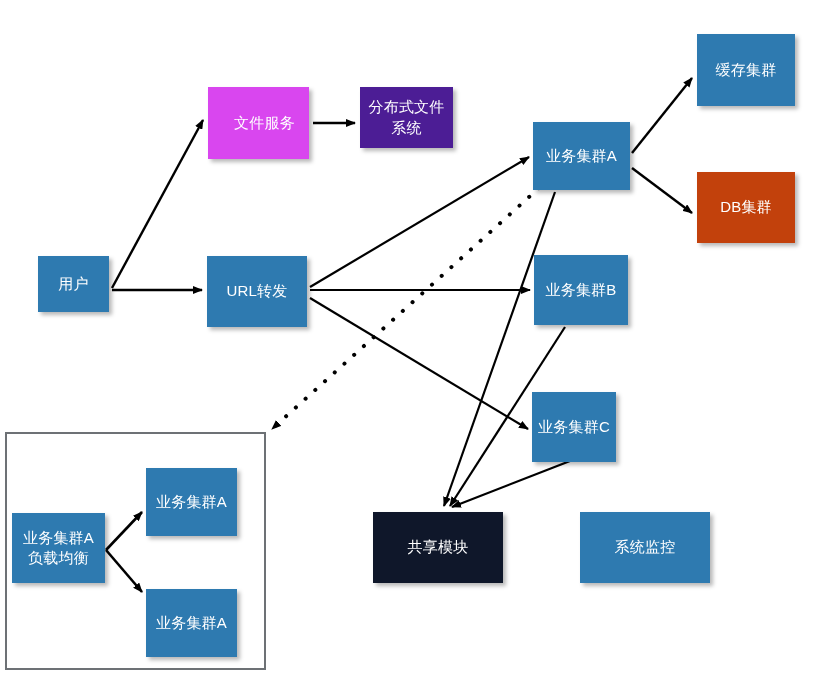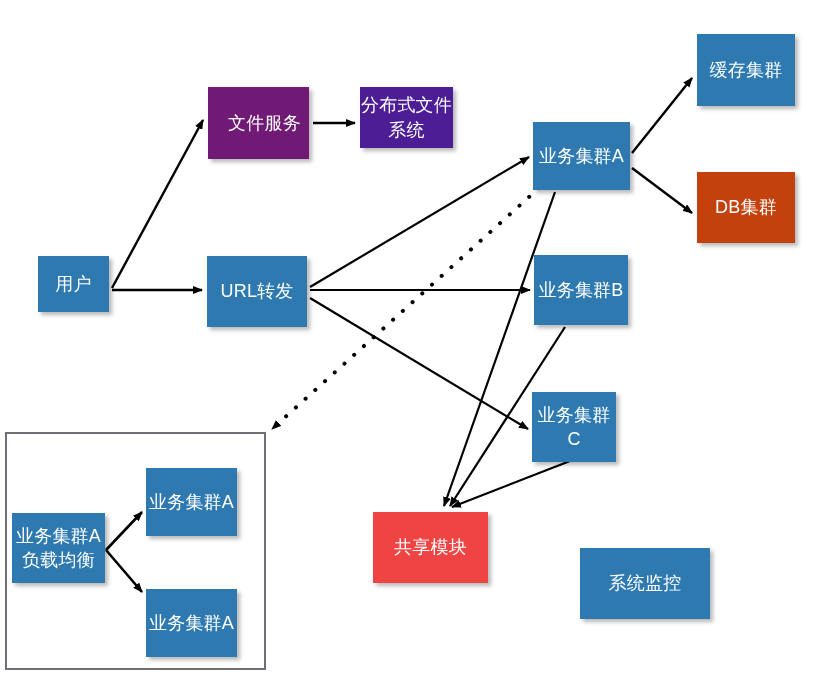--- a/index.html
+++ b/index.html
@@ -28,21 +28,21 @@
   }
   .node {
     position: absolute;
     background: #2e7ab0;
     color: #ffffff;
     display: flex;
     align-items: center;
     justify-content: center;
     text-align: center;
     line-height: 1.35;
-    font-size: 18px;
+    font-size: 15px;
     box-shadow: 3px 3px 4px rgba(0,0,0,0.28);
     box-sizing: border-box;
     letter-spacing: 0.2px;
     white-space: pre-line;
     z-index: 3;
   }
   .group-box {
     position: absolute;
     border: 2px solid #6d7175;
     background: transparent;
@@ -87,29 +87,29 @@
     <line x1="539" y1="188" x2="272" y2="429" stroke="#000" stroke-width="4" stroke-linecap="round" stroke-dasharray="0.1 13" marker-end="url(#arrowhead)"></line>
 
     <line x1="106" y1="550" x2="142" y2="512" stroke="#000" stroke-width="2.6" marker-end="url(#arrowhead)"></line>
 
     <line x1="106" y1="550" x2="142" y2="592" stroke="#000" stroke-width="2.6" marker-end="url(#arrowhead)"></line>
   </svg>
 
   <div class="group-box" style="left: 5px; top: 432px; width: 261px; height: 238px; border-color: rgb(109, 113, 117);"></div>
 
   <div class="node" style="left: 38px; top: 256px; width: 71px; height: 56px; background: rgb(46, 122, 176); color: rgb(255, 255, 255);">用户</div>
-  <div class="node" style="left: 208px; top: 87px; width: 101px; height: 72px; background: #701a75; color: rgb(255, 255, 255); padding-left: 12px;">文件服务</div>
+  <div class="node" style="left: 208px; top: 87px; width: 101px; height: 72px; background: #d946ef; color: rgb(255, 255, 255); padding-left: 12px;">文件服务</div>
   <div class="node" style="left: 360px; top: 87px; width: 93px; height: 61px; background: #4c1d95; color: rgb(255, 255, 255);">分布式文件
 系统</div>
   <div class="node" style="left: 207px; top: 256px; width: 100px; height: 71px; background: rgb(46, 122, 176); color: rgb(255, 255, 255);">URL转发</div>
   <div class="node" style="left: 533px; top: 122px; width: 97px; height: 68px; background: rgb(46, 122, 176); color: rgb(255, 255, 255);">业务集群A</div>
   <div class="node" style="left: 697px; top: 34px; width: 98px; height: 72px; background: rgb(46, 122, 176); color: rgb(255, 255, 255);">缓存集群</div>
   <div class="node" style="left: 697px; top: 172px; width: 98px; height: 71px; background: #c2410c; color: rgb(255, 255, 255);">DB集群</div>
   <div class="node" style="left: 534px; top: 255px; width: 94px; height: 70px; background: rgb(46, 122, 176); color: rgb(255, 255, 255);">业务集群B</div>
   <div class="node" style="left: 532px; top: 392px; width: 84px; height: 70px; background: rgb(46, 122, 176); color: rgb(255, 255, 255);">业务集群C</div>
-  <div class="node" style="left: 373px; top: 512px; width: 115px; height: 71px; background: #ef4444; color: rgb(255, 255, 255);">共享模块</div>
-  <div class="node" style="left: 580px; top: 512px; width: 130px; height: 71px; background: rgb(46, 122, 176); color: rgb(255, 255, 255); margin-top: 36px;">系统监控</div>
+  <div class="node" style="left: 373px; top: 512px; width: 130px; height: 71px; background: #0f172a; color: rgb(255, 255, 255);">共享模块</div>
+  <div class="node" style="left: 580px; top: 512px; width: 130px; height: 71px; background: rgb(46, 122, 176); color: rgb(255, 255, 255);">系统监控</div>
   <div class="node" style="left: 12px; top: 513px; width: 93px; height: 70px; background: rgb(46, 122, 176); color: rgb(255, 255, 255);">业务集群A
 负载均衡</div>
   <div class="node" style="left: 146px; top: 468px; width: 91px; height: 68px; background: rgb(46, 122, 176); color: rgb(255, 255, 255);">业务集群A</div>
   <div class="node" style="left: 146px; top: 589px; width: 91px; height: 68px; background: rgb(46, 122, 176); color: rgb(255, 255, 255);">业务集群A</div>
 
 </div>
 
 </body></html>

